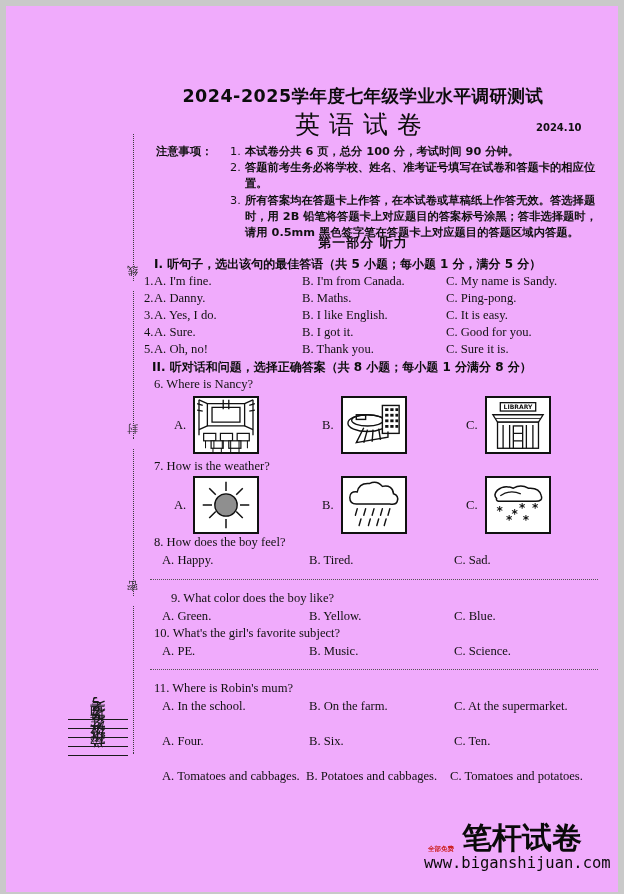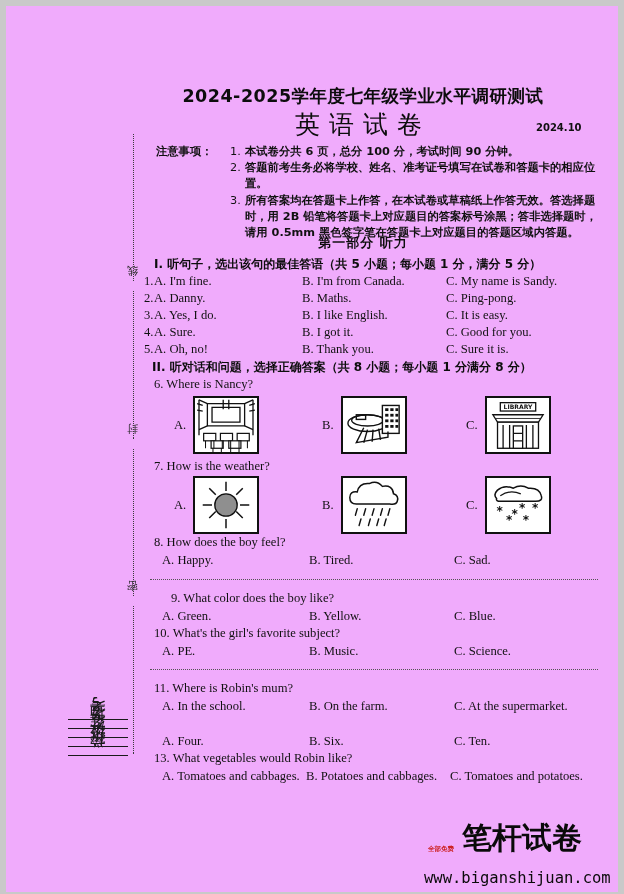--- a/index.html
+++ b/index.html
@@ -276,21 +276,20 @@
     white-space: nowrap;
   }
   .wm-url {
     position: absolute;
     left: 0px;
     top: 36px;
     font-family: "DejaVu Sans Mono", "Liberation Mono", monospace;
     font-size: 15.5px;
     color: #0a0a0a;
     white-space: nowrap;
-    margin-top: 15px;
   }
 </style>
 </head>
 <body>
 
 <div class="page">
 
   <div class="seal-margin">
     <div class="seal-fields">
       <span>学校</span>
@@ -528,21 +527,20 @@
     <span class="opt o-b">B. On the farm.</span>
     <span class="opt o-c">C. At the supermarket.</span>
   </div>
 
   <div class="opt-row" style="top:728px;">
     <span class="opt o-a">A. Four.</span>
     <span class="opt o-b">B. Six.</span>
     <span class="opt o-c">C. Ten.</span>
   </div>
 
-  <div class="q-line" style="top:745px;">13. What vegetables would Robin like?</div>
   <div class="opt-row" style="top:763px;">
     <span class="opt o-a">A. Tomatoes and cabbages.</span>
     <span class="opt" style="left:152px;">B. Potatoes and cabbages.</span>
     <span class="opt" style="left:296px;">C. Tomatoes and potatoes.</span>
   </div>
 
 
   <div class="wm">
     <div class="wm-cn">笔杆试卷</div>
     <div class="wm-badge" style="color: rgb(204, 34, 34);">全部免费</div>

